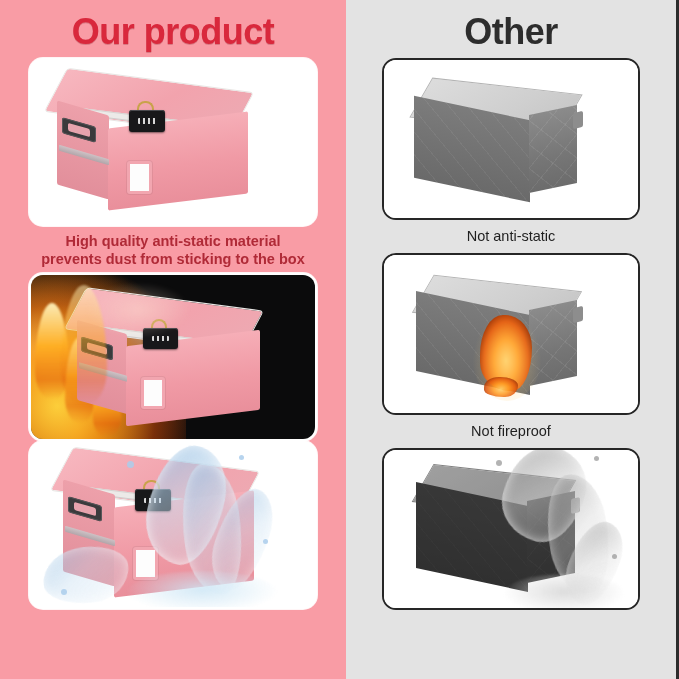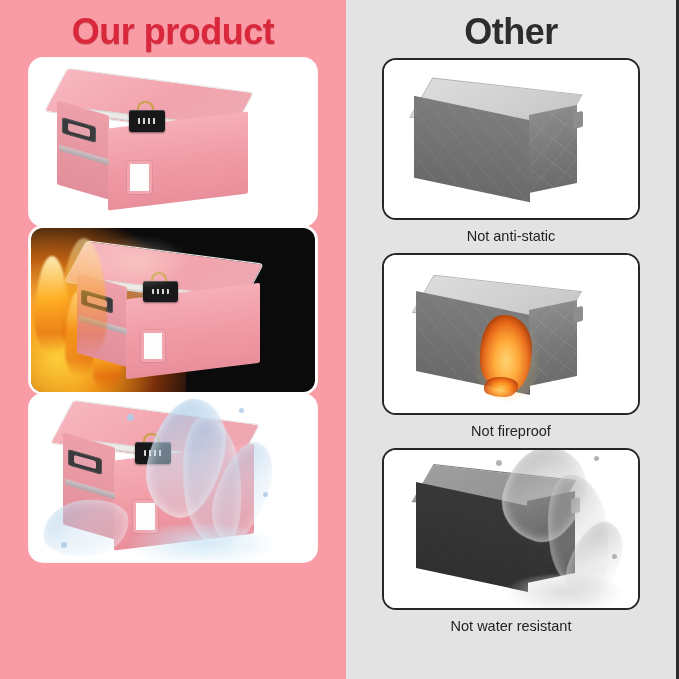--- a/index.html
+++ b/index.html
@@ -264,20 +264,24 @@
           <div class="p-side" style="left:26px; top:48px; width:52px; height:84px; transform:skewY(16deg);"></div>
           <div class="p-front" style="left:77px; top:60px; width:140px; height:82px; transform:skewY(-7deg);"></div>
           <div class="handle" style="left:31px; top:62px; width:34px; height:16px; transform:skewY(16deg);"></div>
           <div class="reflect" style="left:28px; top:92px; width:50px; height:6px; transform:skewY(16deg);"></div>
           <div class="shackle" style="left:106px; top:41px; width:17px; height:11px;"></div>
           <div class="lock" style="left:98px; top:50px; width:36px; height:22px;"></div>
           <div class="label-win" style="left:96px; top:101px; width:25px; height:33px;"></div>
         </div>
       </div>
     </div>
+    <div class="caption cap-left">
+      <div>High quality anti-static material</div>
+      <div>prevents dust from sticking to the box</div>
+    </div>
 
     <div class="card card-left">
       <div class="scene dark">
         <div class="fire" style="left:-10px; top:0; width:165px; height:168px;"></div>
         <div class="flame" style="left:4px;  top:28px; width:34px; height:96px;"></div>
         <div class="flame" style="left:34px; top:62px; width:30px; height:86px;"></div>
         <div class="flame" style="left:62px; top:96px; width:28px; height:66px;"></div>
         <div class="smoke" style="left:74px; top:20px; width:92px; height:72px;"></div>
 
         <div class="pbox">
@@ -371,17 +375,14 @@
         </div>
         <div class="wave gray" style="left:120px; top:-4px;  width:80px; height:96px;  transform:rotate(14deg);"></div>
         <div class="wave gray" style="left:164px; top:24px;  width:60px; height:120px; transform:rotate(-10deg); opacity:.8;"></div>
         <div class="wave gray" style="left:186px; top:70px;  width:48px; height:86px;  transform:rotate(20deg); opacity:.7;"></div>
         <div class="pool gray" style="left:120px; top:124px; width:120px; height:40px;"></div>
         <div class="drop gray" style="left:112px; top:10px;  width:6px; height:6px;"></div>
         <div class="drop gray" style="left:210px; top:6px;   width:5px; height:5px;"></div>
         <div class="drop gray" style="left:228px; top:104px; width:5px; height:5px;"></div>
       </div>
     </div>
-    <div class="caption cap-right">
-      <div>Not water resistant</div>
-    </div>
   </div>
 </div>
 
 </body></html>

